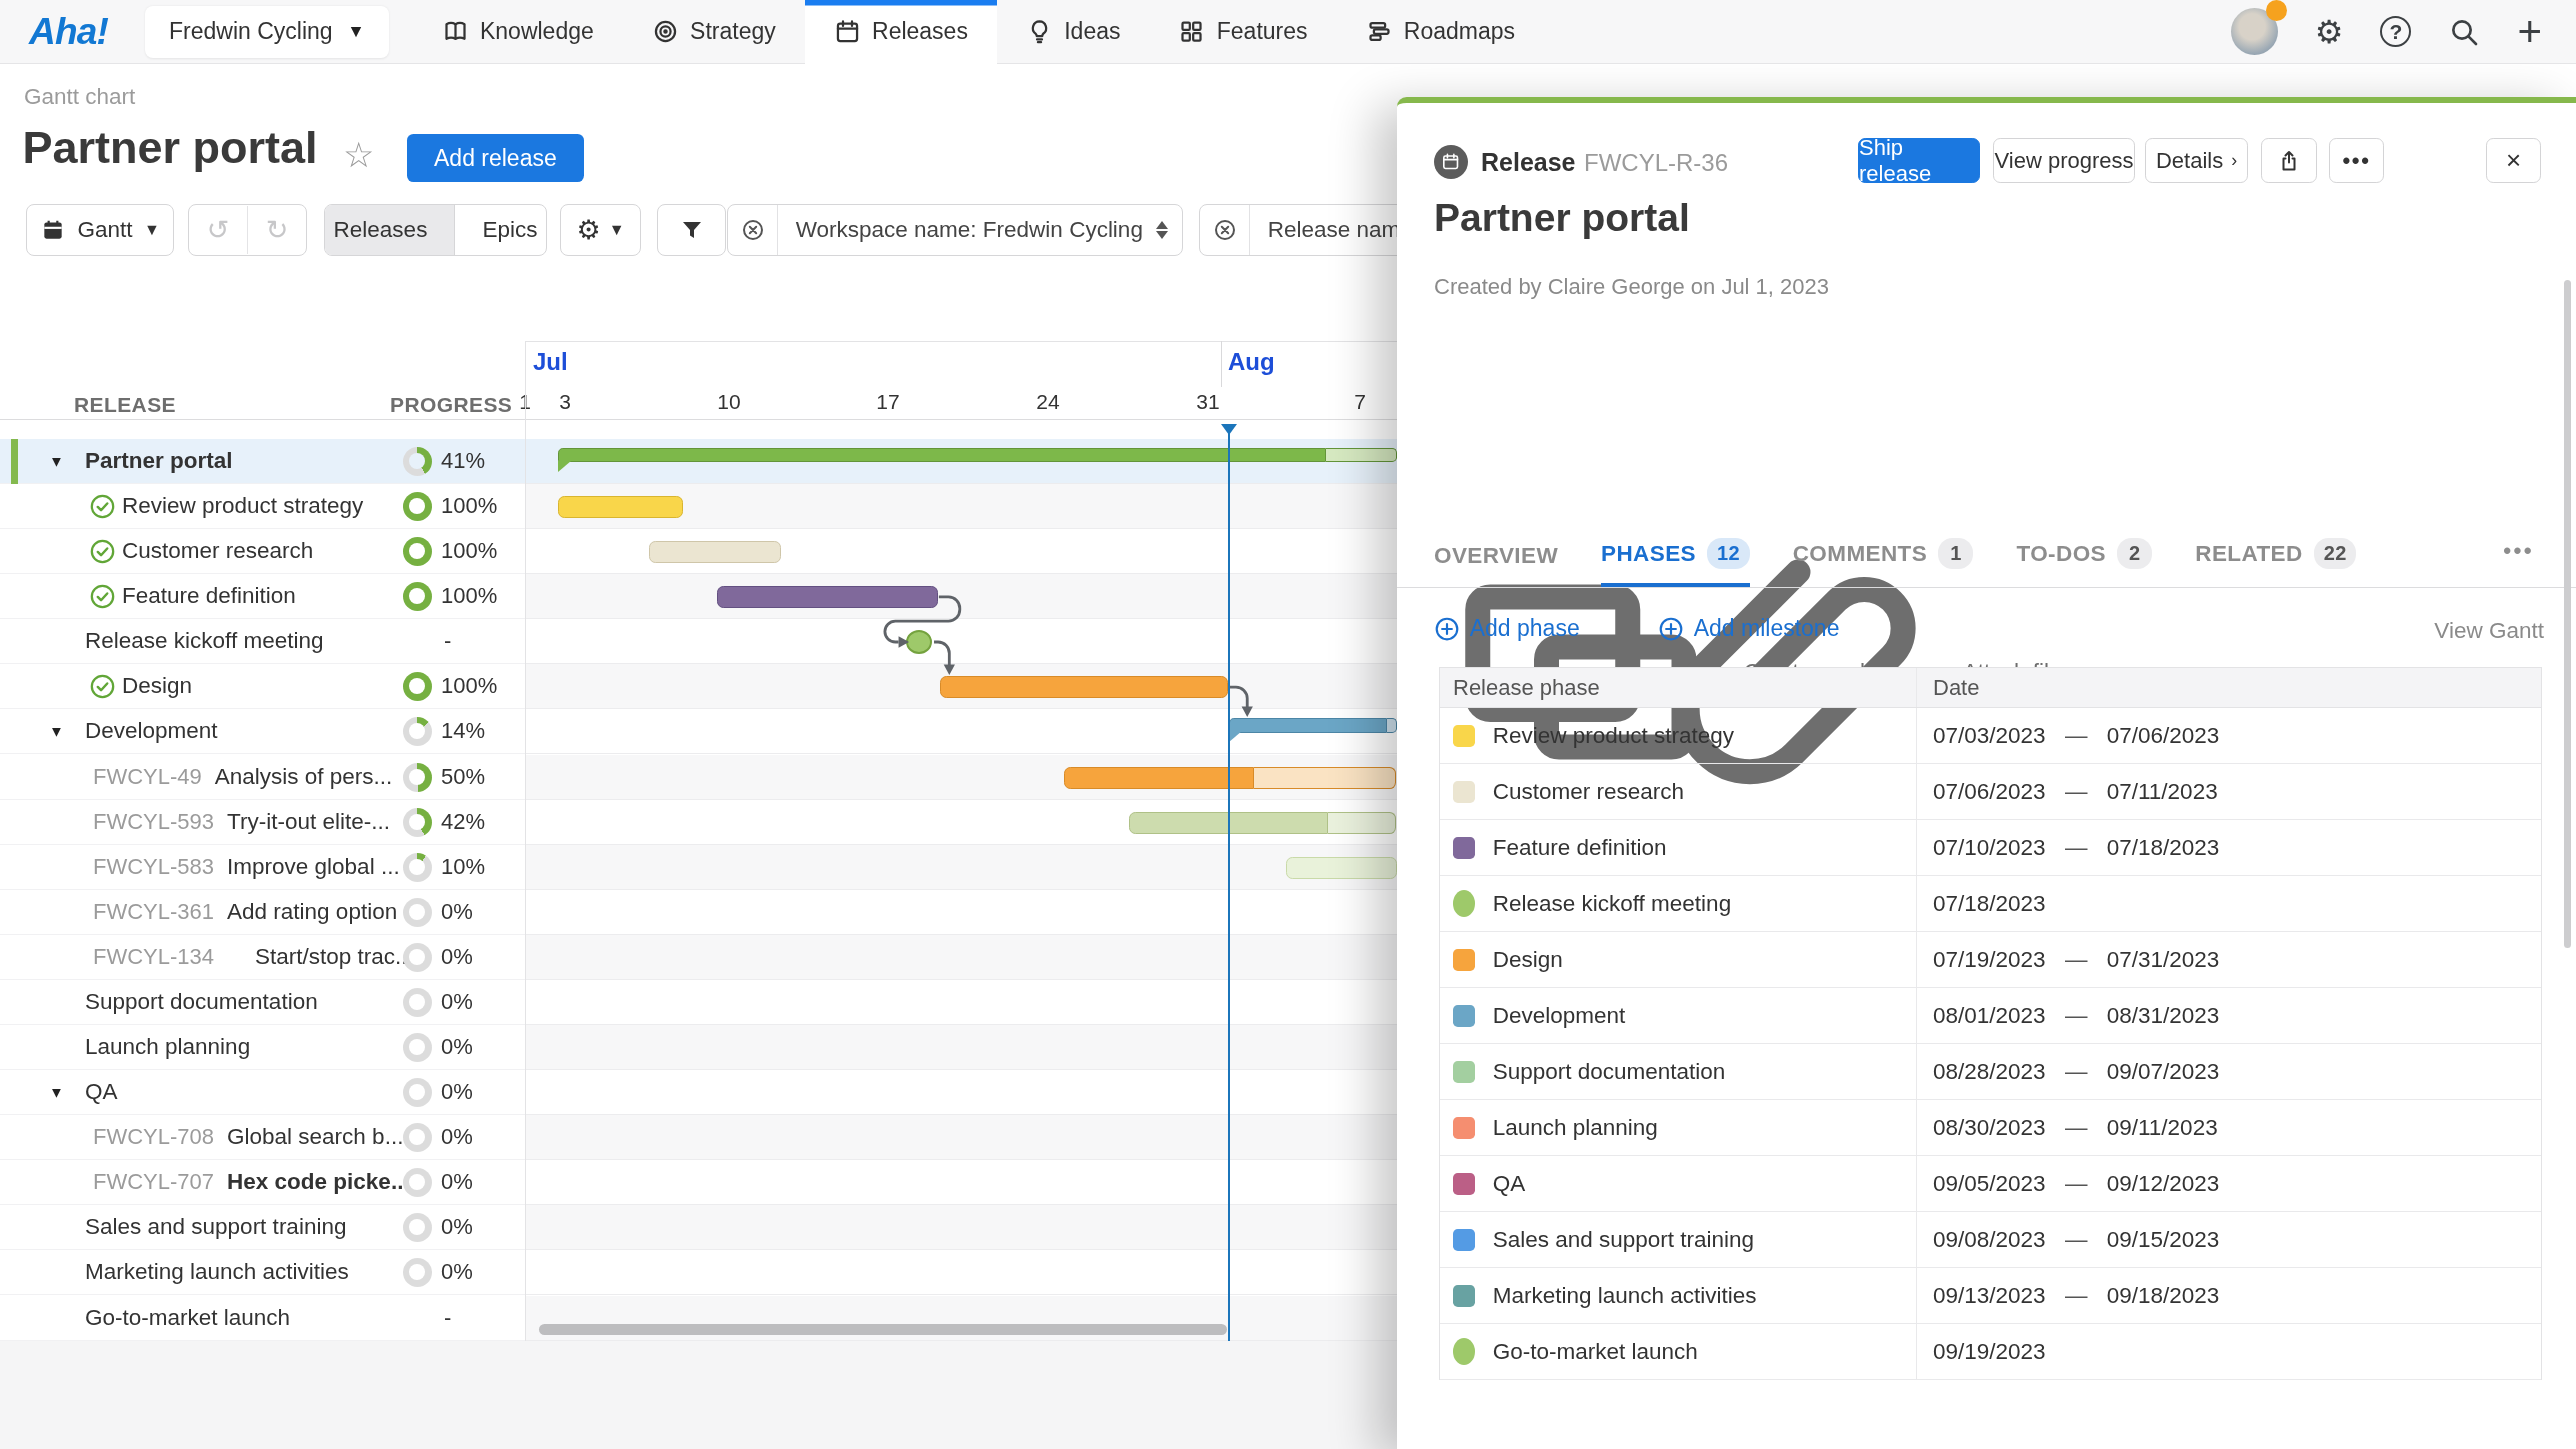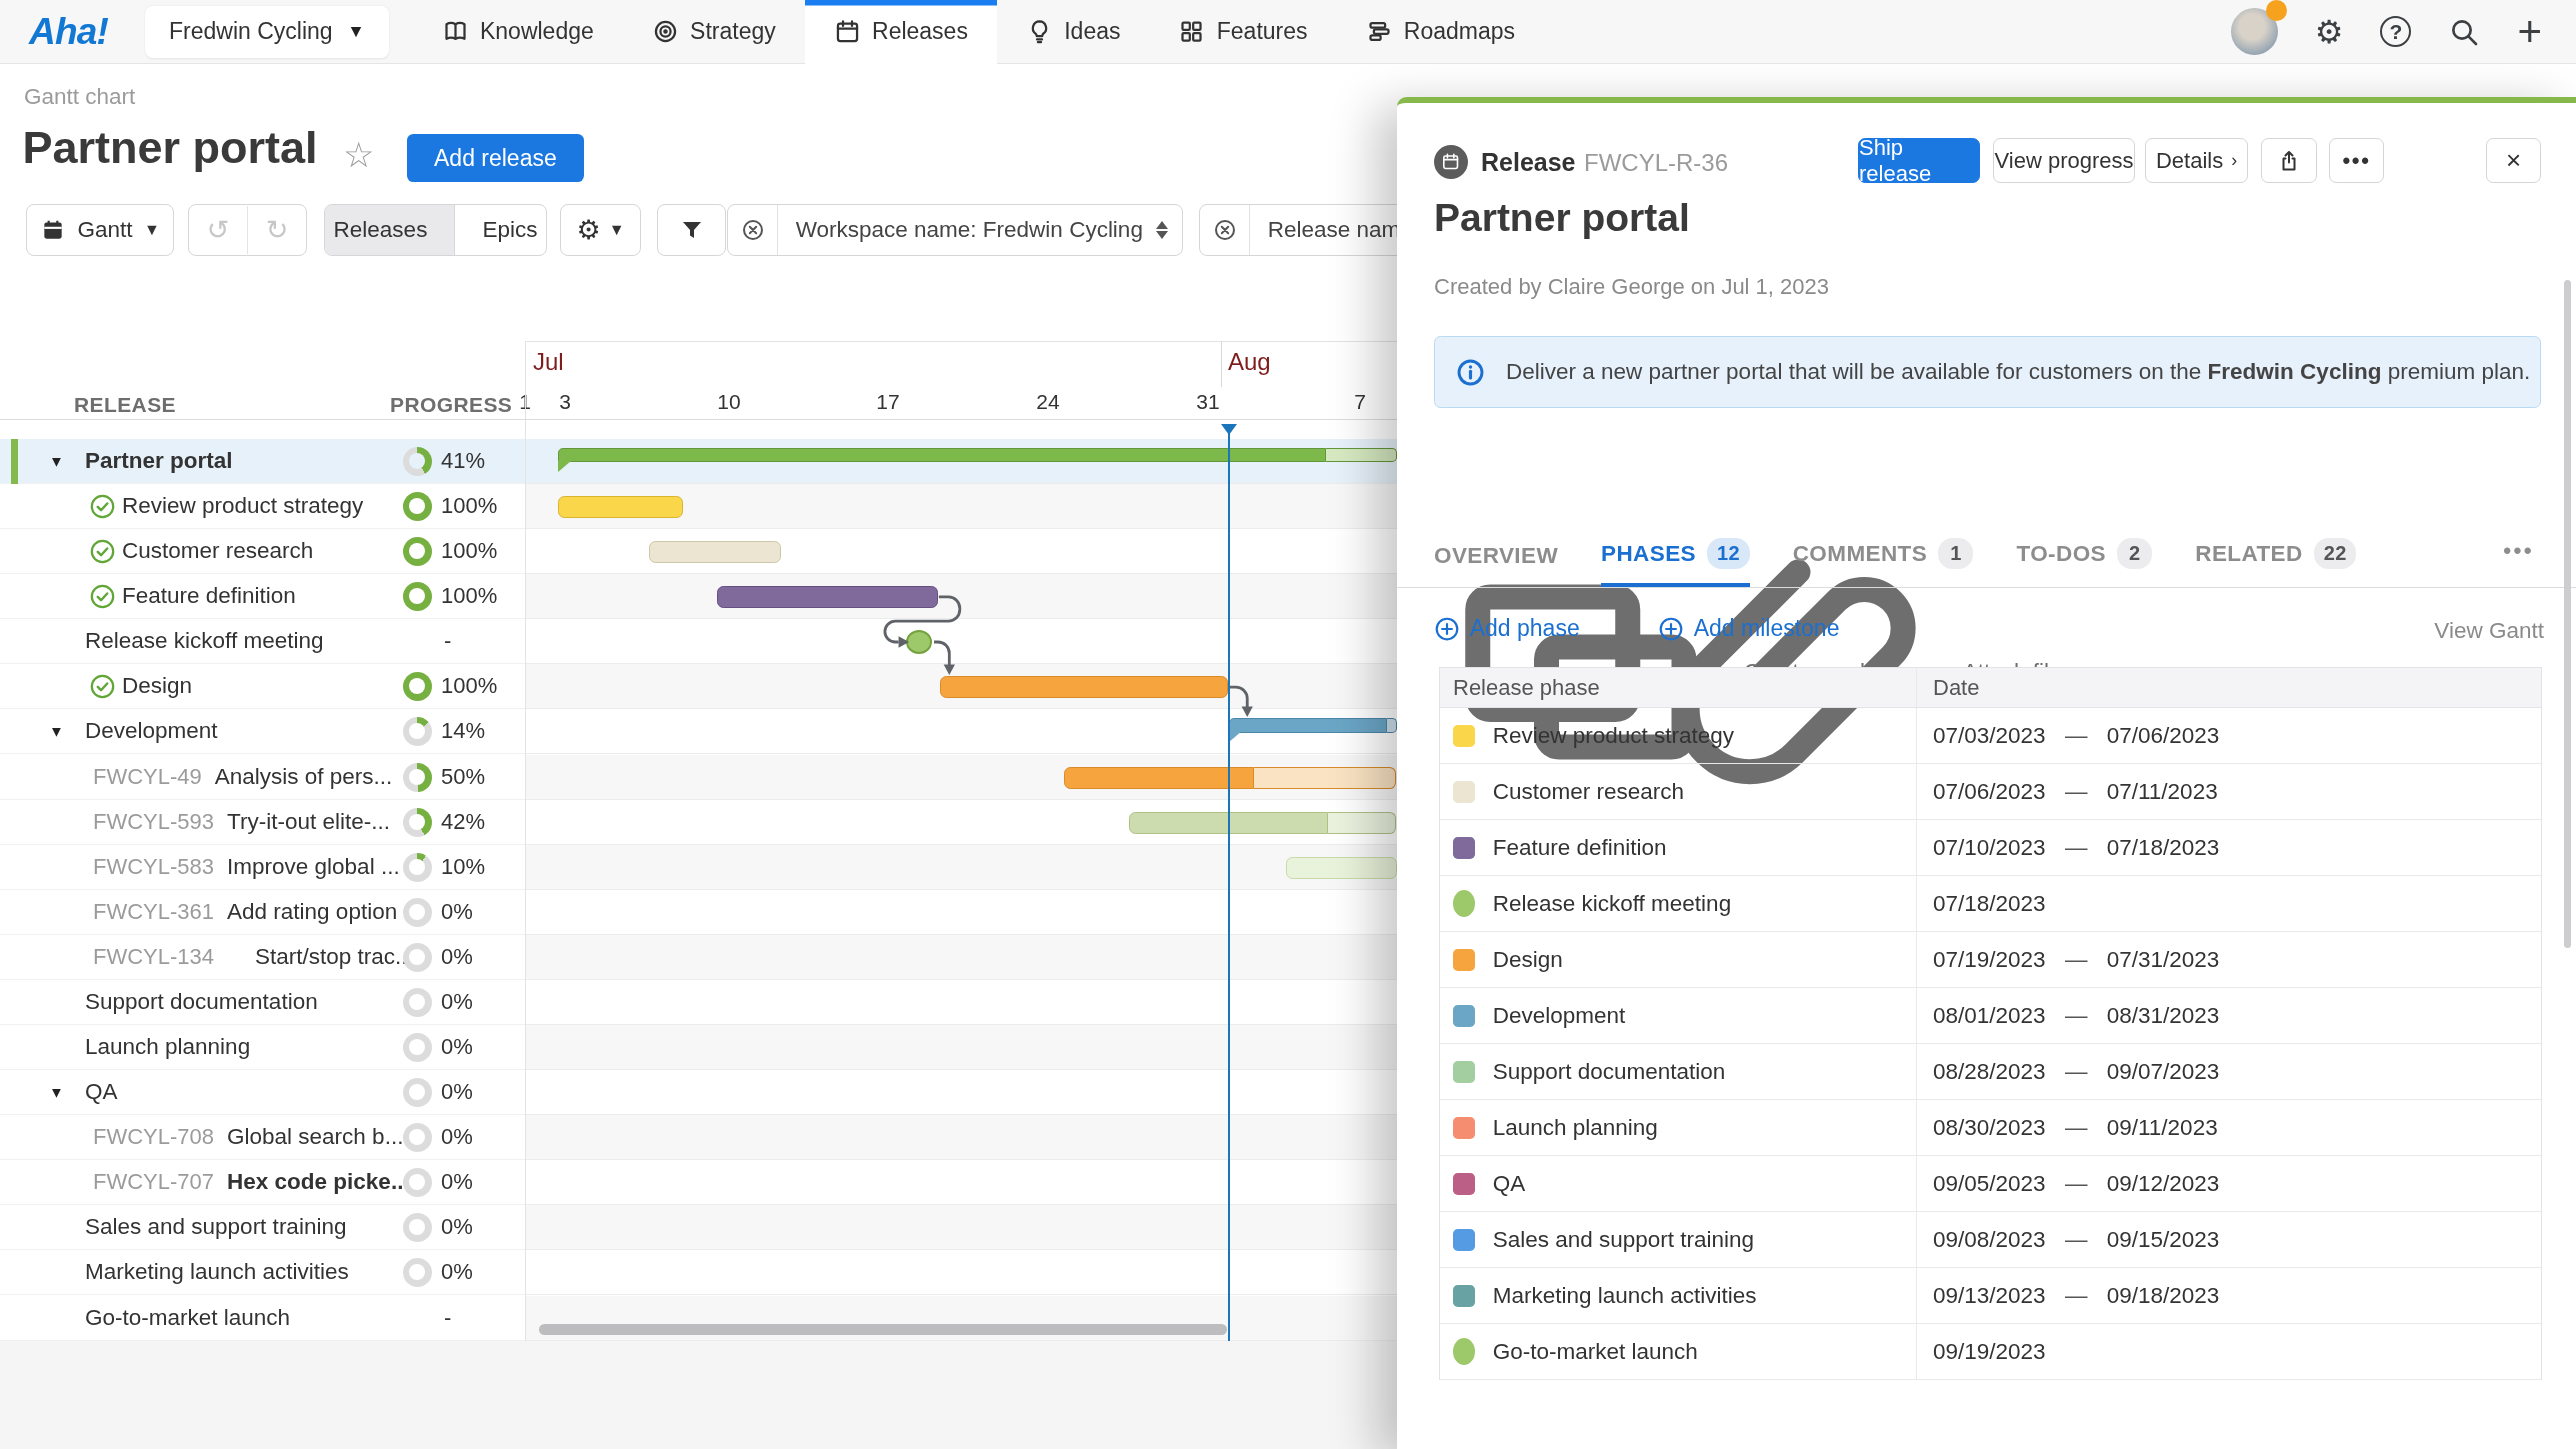--- a/index.html
+++ b/index.html
@@ -49,21 +49,21 @@
   .updown { display:flex; flex-direction:column; gap:2.4px; margin-left:13px;}
   .updown i { width:0; height:0; border-left:6.4px solid transparent; border-right:6.4px solid transparent; display:block;}
   .updown i.u { border-bottom:8px solid #555;}
   .updown i.d { border-top:8px solid #555;}
 
   
   .gantt { position:absolute; left:0; top:290px; width:1397px; height:1051px; background:#fff; overflow:hidden; z-index:1;}
   .g-colhead { position:absolute; font-size:21px; font-weight:bold; color:#6e6e6e; letter-spacing:0.4px;}
   .g-topline { position:absolute; left:525px; top:51px; width:872px; height:0; border-top:1.6px solid #e3e3e5;}
   .g-mdiv { position:absolute; left:1221px; top:51px; width:0; height:46px; border-left:1.6px solid #d9d9db;}
-  .g-month { position:absolute; top:58px; font-size:24px; color:#7f1d1d; font-weight:normal;}
+  .g-month { position:absolute; top:58px; font-size:24px; color:#1d4ed8; font-weight:bold;}
   .g-tick { position:absolute; top:100px; font-size:21px; color:#333; transform:translateX(-50%);}
   .g-headline { position:absolute; left:0; top:129px; width:1397px; height:0; border-top:1.6px solid #dcdcde;}
   .g-vdiv { position:absolute; left:525px; top:51px; width:0; height:1000px; border-left:1.6px solid #e3e3e5;}
   .g-rows,.g-stripes,.g-bars { position:absolute; left:0; top:149px; width:1397px; height:902px;}
   .stripe { position:absolute; left:525px; width:872px; height:45px; border-bottom:0.8px solid #ececee;}
   .lrow { position:absolute; left:0; width:525px; height:45px; display:flex; align-items:center; border-bottom:0.8px solid #f1f1f3;}
   .lrow .caret { position:absolute; left:52px; font-size:17.7px; color:#222;}
   .lrow .chk { position:absolute; left:89px; width:27px; height:27px;}
   .lrow .lbl { font-size:22.5px; color:#333; white-space:nowrap;}
   .lrow .fid { font-size:22px; color:#9b9b9b; margin-right:13px;}
@@ -587,32 +587,20 @@
           <path d="M12 13.5V3.5M8.5 6.5l3.5-3.5 3.5 3.5"></path>
         </svg>
       </span>
     </div>
   <div class="pbtn" style="right:192px; width:55px; letter-spacing:1.6px; font-weight:bold;">•••</div>
   <div class="pbtn" style="right:35px; width:55px; font-size:26px;">×</div>
 
   <div class="p-title">Partner portal</div>
   <div class="p-created">Created by Claire George on Jul 1, 2023</div>
 
-  <div class="p-banner">
-    <span class="i-ic" id="p-info">
-        <span style="width:29px;height:29px;display:block">
-          <svg viewBox="0 0 24 24" fill="none" stroke="currentColor" stroke-width="2" stroke-linecap="round" stroke-linejoin="round" style="width:100%;height:100%">
-            <circle cx="12" cy="12" r="9.5" stroke="#1a6fd0" stroke-width="2.4"></circle>
-            <path d="M12 11v5.5" stroke="#1a6fd0" stroke-width="2.6"></path>
-            <circle cx="12" cy="7.5" r="1.4" fill="#1a6fd0" stroke="none"></circle>
-          </svg>
-        </span>
-      </span>
-    <span><span>Deliver a new partner portal that will be available for customers on the </span><b>Fredwin Cycling</b><span> premium plan.</span></span>
-  </div>
 
   <div class="p-link" style="left:37px;">
     <span id="p-mock">
         <svg viewBox="0 0 24 24" fill="none" stroke="currentColor" stroke-width="2" stroke-linecap="round" stroke-linejoin="round" style="width:100%;height:100%">
           <rect x="3.5" y="6" width="12" height="9" rx="1"></rect>
           <rect x="9" y="10" width="11" height="8" rx="1"></rect>
         </svg>
       </span>
     <span>Create mockup</span>
   </div>

